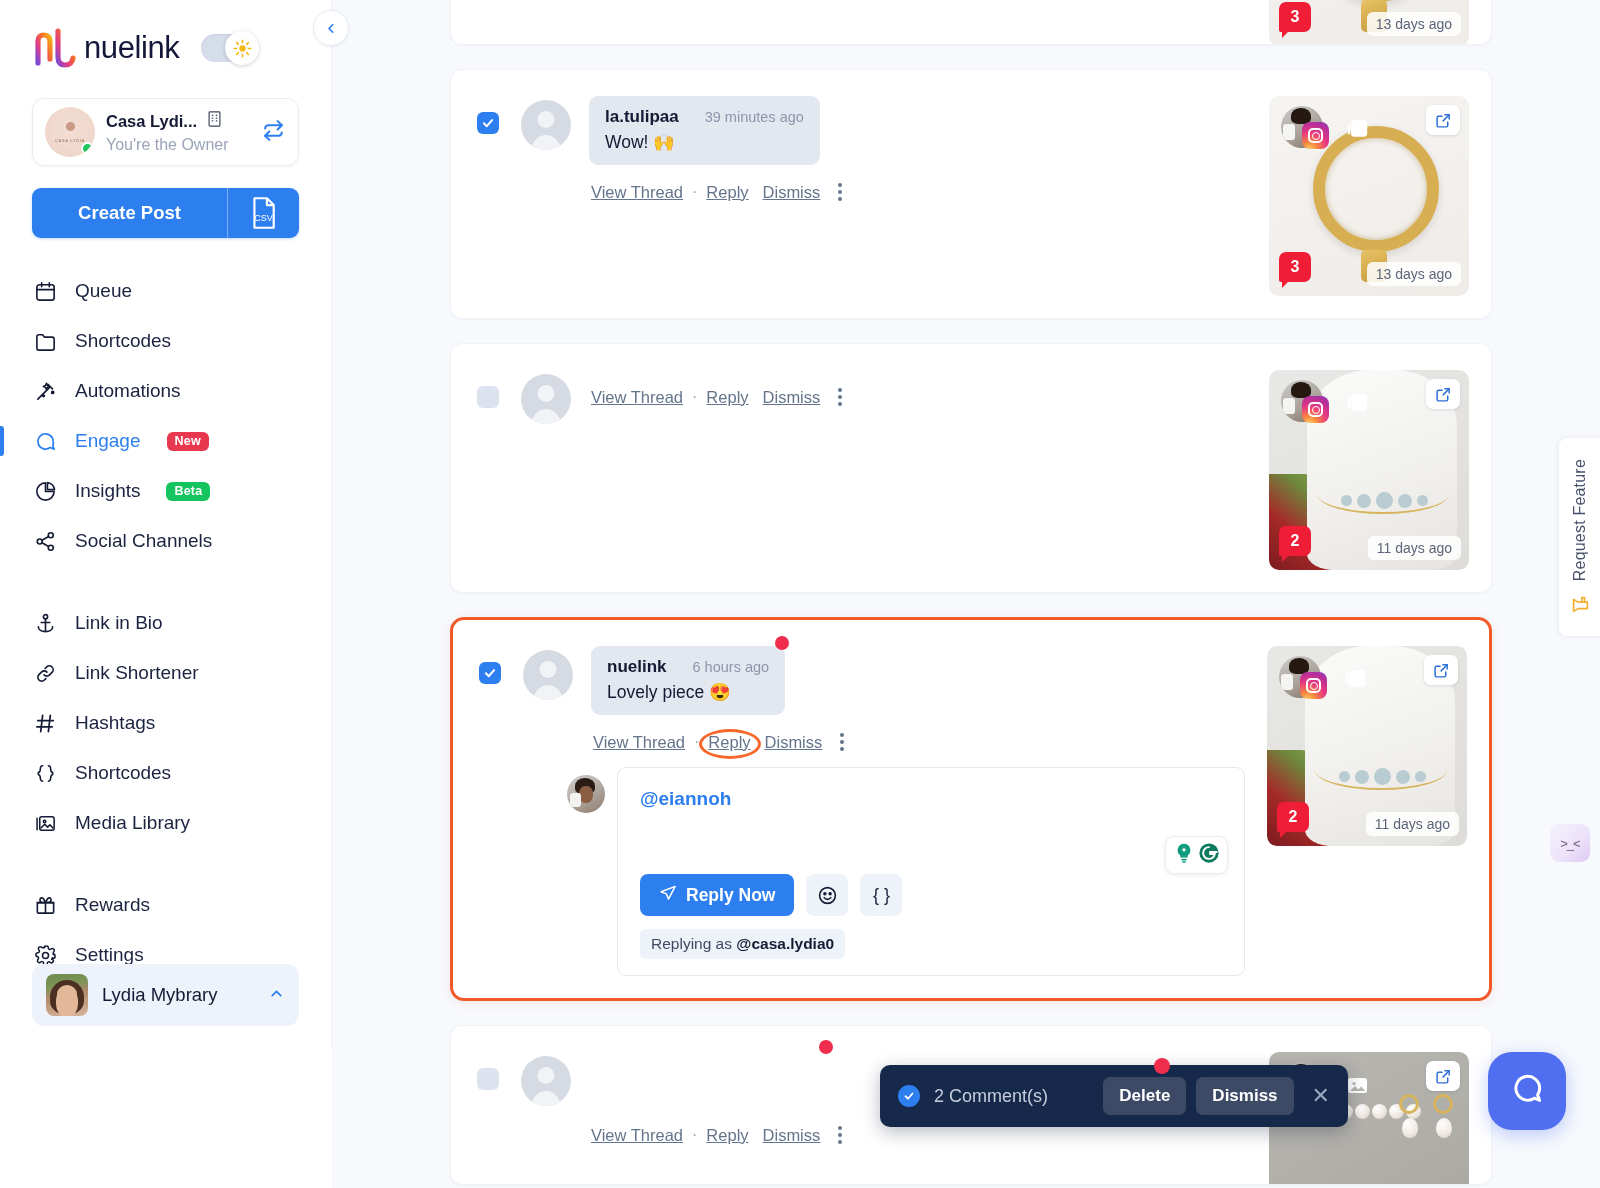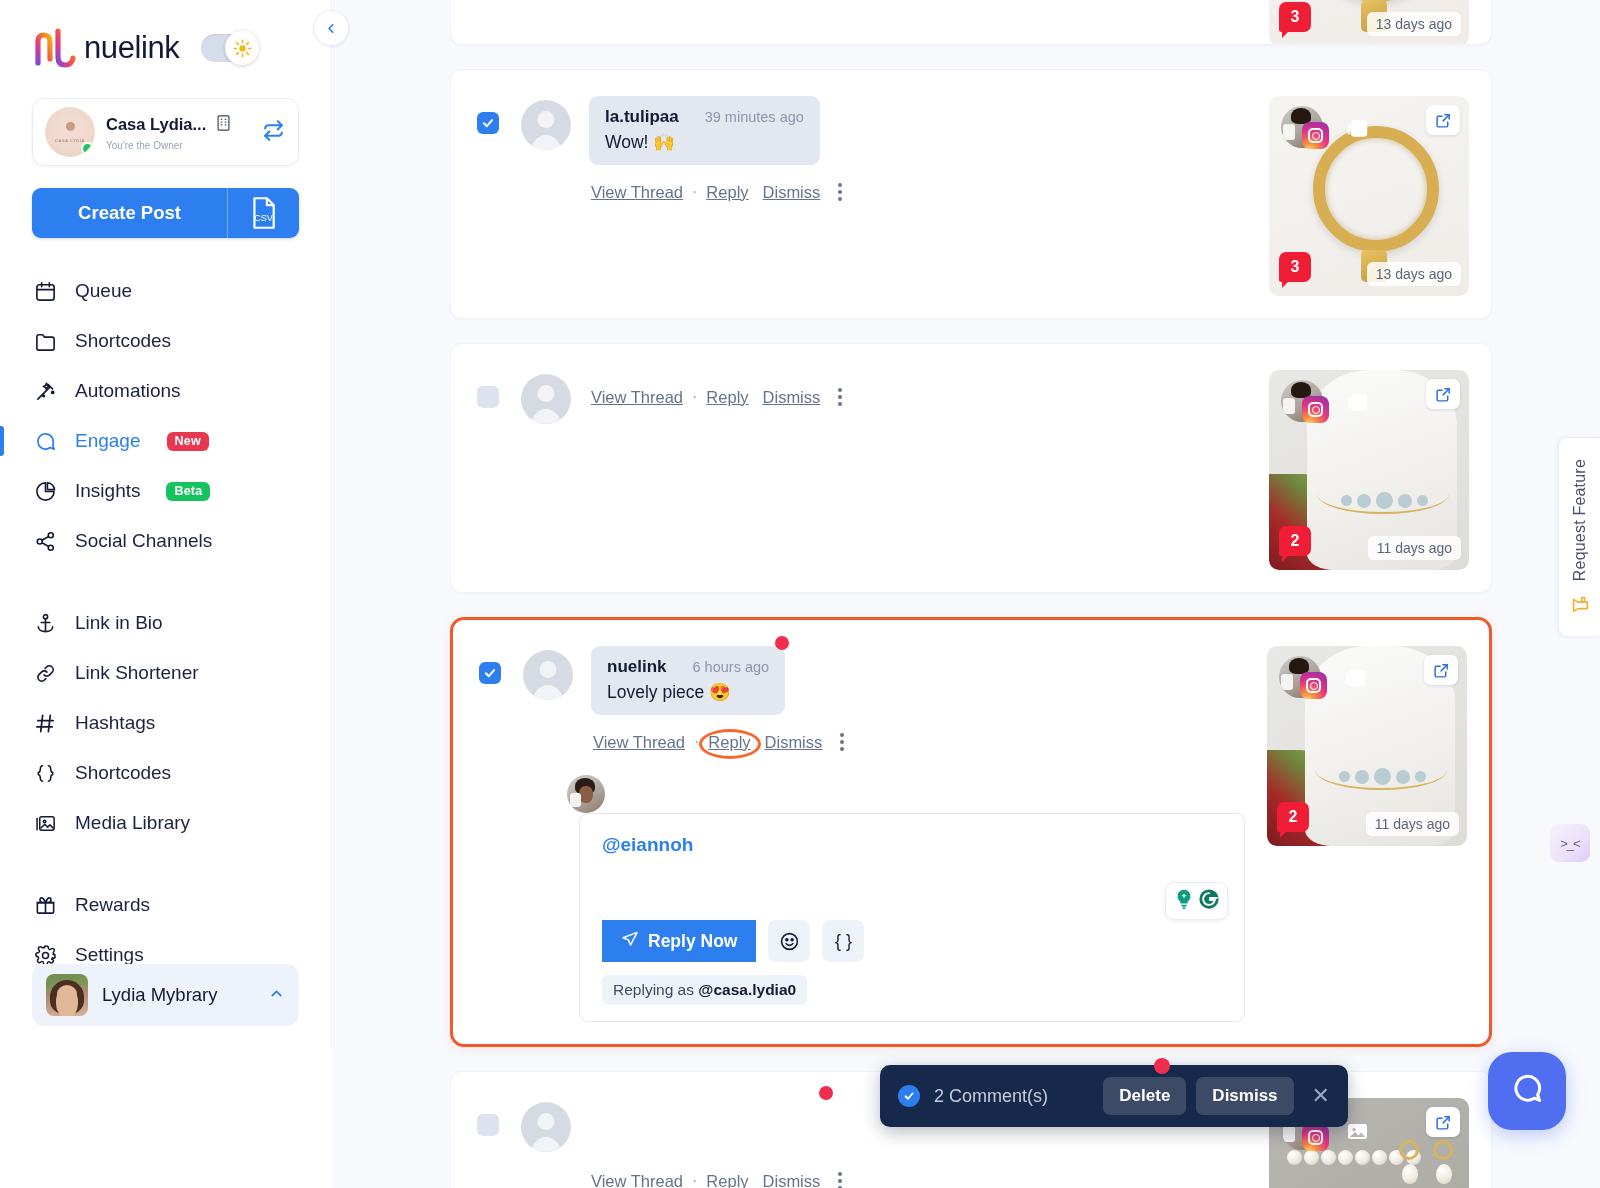--- a/index.html
+++ b/index.html
@@ -62,21 +62,21 @@
     position: absolute; bottom: 14px; font-size: 4px; letter-spacing: .6px;
     color: #b08e79; font-weight: 700;
   }
   .ws-online {
     position: absolute; right: 1px; bottom: 2px; width: 13px; height: 13px;
     border-radius: 50%; background: #22c55e; border: 2px solid #fff;
   }
   .ws-texts { margin-left: 11px; min-width: 0; flex: 1; }
   .ws-name-row { display: flex; align-items: center; gap: 9px; }
   .ws-name { font-size: 16.5px; font-weight: 700; color: #141b34; white-space: nowrap; }
-  .ws-role { font-size: 10px; color: #9aa3b8; margin-top: 4px; }
+  .ws-role { font-size: 16px; color: #9aa3b8; margin-top: 4px; }
   .ws-switch { flex: 0 0 auto; padding-left: 4px; cursor: pointer; }
 
   .create-post {
     margin: 22px 32px 0 32px; height: 50px; background: #2d7ff0;
     border-radius: 9px; display: flex; align-items: center; cursor: pointer;
     box-shadow: 0 1px 3px rgba(45,127,240,.3);
   }
   .cp-label {
     flex: 1; text-align: center; color: #fff; font-size: 18.5px; font-weight: 700;
   }
@@ -198,21 +198,21 @@
   }
   .kebab i { width: 4px; height: 4px; border-radius: 50%; background: #64748b; display: block; }
 
   .reply-highlight {
     position: absolute; border: 3.5px solid #f7682c; border-radius: 50%;
     width: 62px; height: 30px; left: -9px; top: -4px; pointer-events: none;
   }
   .rel { position: relative; display: inline-block; }
 
   
-  .composer-row { display: flex; margin-top: 12px; padding-left: 88px; flex-direction: column; }
+  .composer-row { display: flex; margin-top: 12px; padding-left: 88px; }
   .comp-av {
     width: 38px; height: 38px; border-radius: 50%; flex: 0 0 38px; overflow: hidden;
     background: linear-gradient(150deg, #cfcfcf 0%, #b9b2ac 40%, #8d7a6c 100%);
     position: relative; margin-top: 8px;
   }
   .comp-av .h { position: absolute; left: 8px; top: 3px; width: 20px; height: 16px;
     border-radius: 50% 50% 35% 35%; background: #2b1d16; }
   .comp-av .f { position: absolute; left: 12px; top: 11px; width: 14px; height: 17px;
     border-radius: 45%; background: #8a5e42; }
   .comp-av .c { position: absolute; left: 3px; top: 18px; width: 11px; height: 14px;
@@ -223,21 +223,21 @@
   }
   .mention { font-size: 19px; color: #2d7ff0; font-weight: 700; }
   .gram {
     position: absolute; right: 16px; top: 68px; background: #fff;
     border: 1px solid #e8ecf4; border-radius: 9px; padding: 5px 7px;
     display: flex; align-items: center; gap: 3px;
     box-shadow: 0 1px 4px rgba(20,30,60,.08); cursor: pointer;
   }
   .comp-bar { display: flex; align-items: center; gap: 12px; margin-top: 64px; }
   .reply-now {
-    background: #2d7ff0; color: #fff; border: none; border-radius: 0;
+    background: #2d7ff0; color: #fff; border: none; border-radius: 8px;
     height: 42px; padding: 0 19px; font-size: 17.5px; font-weight: 700;
     display: flex; align-items: center; gap: 9px; cursor: pointer;
     font-family: "Liberation Sans", sans-serif;
   }
   .cbtn {
     width: 42px; height: 42px; border-radius: 8px; background: #eef2f9;
     border: none; display: flex; align-items: center; justify-content: center;
     cursor: pointer; font-size: 18px; color: #1b2340;
     font-family: "Liberation Sans", sans-serif;
   }
@@ -417,21 +417,21 @@
     </div>
 
     <div class="workspace-card">
       <div class="ws-avatar">
         <span class="dot-center"></span>
         <span class="mini-text">CASA LYDIA</span>
         <span class="ws-online"></span>
       </div>
       <div class="ws-texts">
         <div class="ws-name-row">
-          <span class="ws-name">Casa Lydia...</span>
+          <span class="ws-name">Casa Lydi...</span>
           <span>
             <svg width="17" height="18" viewBox="0 0 18 20" fill="none" stroke="#3c4659" stroke-width="1.3">
               <rect x="3" y="2" width="12" height="16" rx="1"></rect>
               <path d="M6 6h1.6M10.4 6H12M6 9h1.6M10.4 9H12M6 12h1.6M10.4 12H12" stroke-width="1.5"></path>
             </svg>
           </span>
         </div>
         <div class="ws-role">You're the Owner</div>
       </div>
       <span class="ws-switch">

